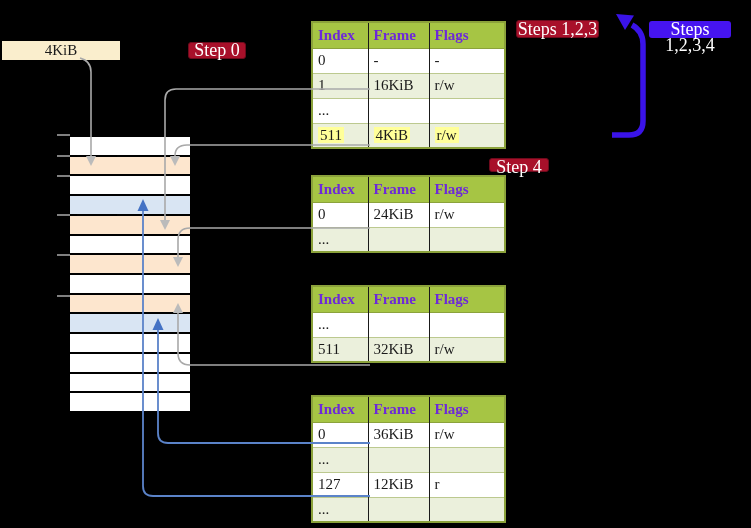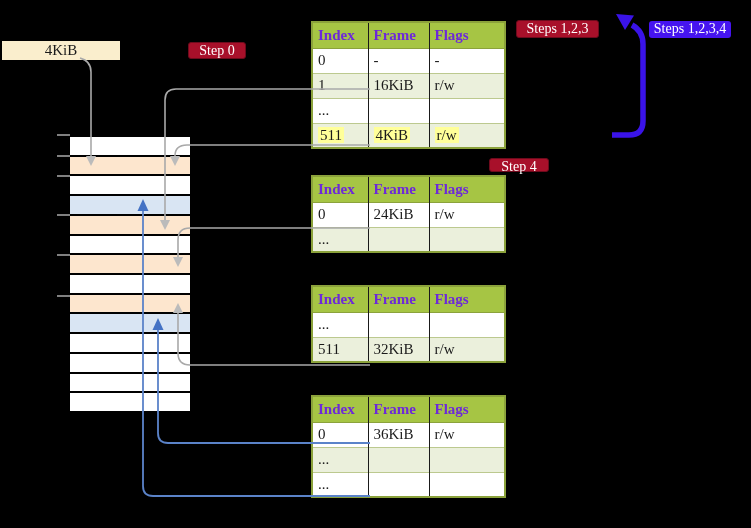--- a/index.html
+++ b/index.html
@@ -15,21 +15,21 @@
     font-family:"Liberation Serif","DejaVu Serif",serif;
   }
   
   .mem-label{
     position:absolute;left:2px;top:41px;width:118px;height:19px;
     background:var(--label-cream);
     color:#1a1a1a;font-size:15px;line-height:19px;text-align:center;
   }
   
   .badge{
-    position:absolute;color:#fff;font-size:14px;text-align:center;
+    position:absolute;color:#fff;font-size:18px;text-align:center;
     border-radius:3px;
   }
   .badge-red{
     background:var(--badge-red);
     border:1px solid var(--badge-red-border);
   }
   .badge-blue{ background:var(--badge-blue); }
   #badge-step0{left:188px;top:42px;width:58px;height:17px;line-height:15px;}
   #badge-steps123{left:516px;top:20px;width:83px;height:18px;line-height:16px;}
   #badge-steps1234{left:649px;top:21px;width:82px;height:17px;line-height:16px;}
@@ -209,20 +209,25 @@
           <td>0</td>
           <td>36KiB</td>
           <td>r/w</td>
         </tr>
         <tr>
           <td>...</td>
           <td></td>
           <td></td>
         </tr>
         <tr>
+          <td>127</td>
+          <td>12KiB</td>
+          <td>r</td>
+        </tr>
+        <tr>
           <td>...</td>
           <td></td>
           <td></td>
         </tr>
       </tbody>
     </table>
 
   <svg id="overlay" width="751" height="528" viewBox="0 0 751 528">
 
     <g>

